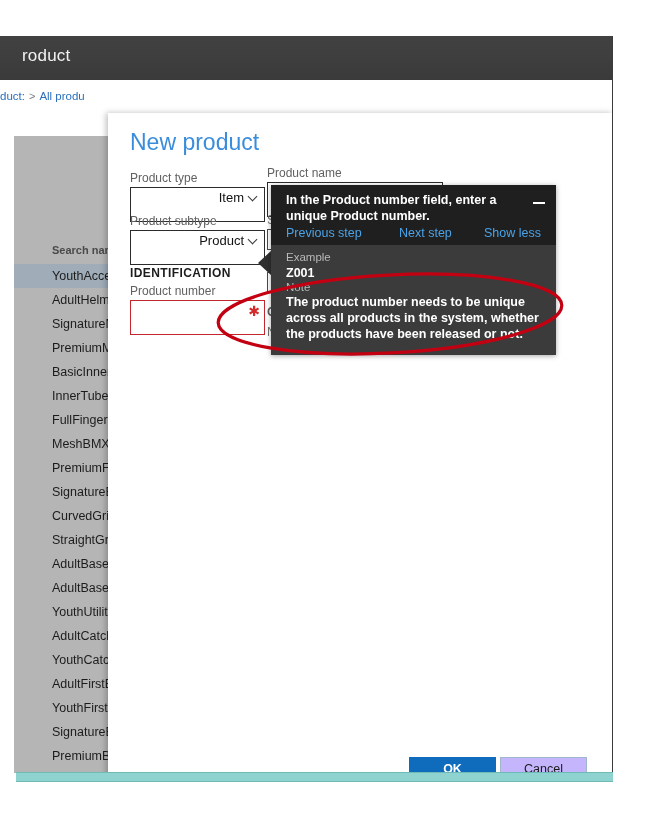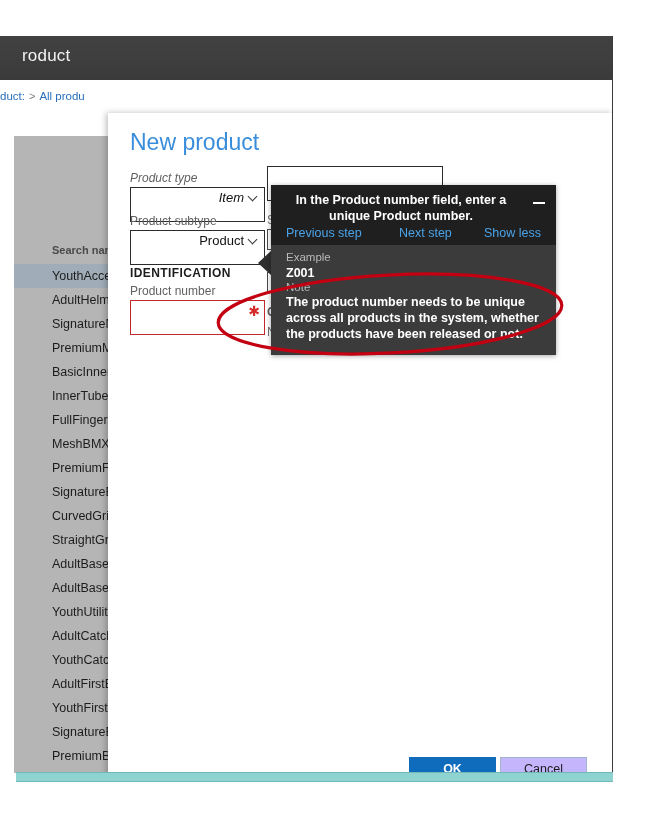--- a/index.html
+++ b/index.html
@@ -307,21 +307,20 @@
     border-top: 13px solid transparent;
     border-bottom: 13px solid transparent;
     border-right: 14px solid #2f2f2f;
   }
   #callout-head {
     position: absolute;
     left: 0; top: 0;
     width: 285px;
     height: 60px;
     background: #1f1f1f;
-    text-align: center;
   }
   #callout-head-text {
     position: absolute;
     left: 15px;
     top: 7px;
     width: 230px;
     font-size: 12.5px;
     font-weight: bold;
     line-height: 16px;
     color: #ffffff;
@@ -467,21 +466,21 @@
             <div class="grid-row">FullFaceBM</div>
           </div>
       </div>
 
     </div>
 
     <div id="dialog">
 
       <div id="dialog-title">New product</div>
 
-      <div class="field" style="left:22px; top:58px; width:135px;font-style:italic;">
+      <div class="field" style="left:22px; top:58px; width:135px;">
         <div class="field-label">Product type</div>
         <div class="field-input combo" style="width:135px;">
           <span>Item</span>
           <span class="chev"></span>
         </div>
       </div>
 
       <div class="field" style="left:22px; top:101px; width:135px;">
         <div class="field-label">Product subtype</div>
         <div class="field-input combo" style="width:135px;">
@@ -494,20 +493,21 @@
 
       <div class="field" style="left:22px; top:171px; width:135px;">
         <div class="field-label">Product number</div>
         <div class="field-input required" style="width:135px;">
           <span></span>
           <span class="req-star">✱</span>
         </div>
       </div>
 
       <div class="field" style="left:159px; top:53px; width:176px;">
+        <div class="field-label">Product name</div>
         <div class="field-input" style="width:176px;">
           <span></span>
         </div>
       </div>
 
       <div class="ghost-label" style="left:159px; top:100px;">Search name</div>
       <div class="ghost-input" style="left:159px; top:116px; width:176px;"></div>
 
       <div class="ghost-label" style="left:159px; top:143px;">Retail category</div>
       <div class="ghost-input" style="left:159px; top:159px; width:176px;">

